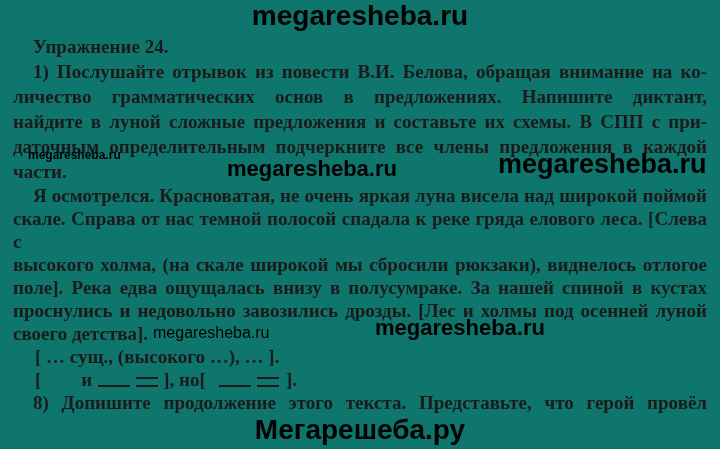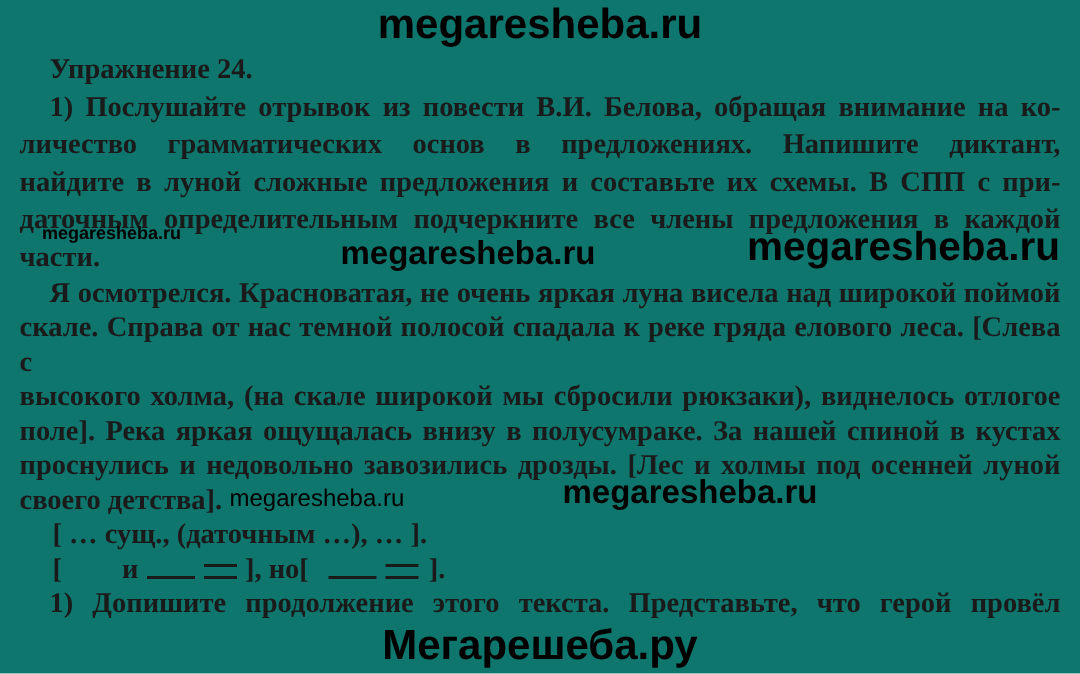--- a/index.html
+++ b/index.html
@@ -67,32 +67,32 @@
       <div class="line lh25 j">личество грамматических основ в предложениях. Напишите диктант,</div>
       <div class="line lh25 j">найдите в луной сложные предложения и составьте их схемы. В СПП с при-</div>
       <div class="line lh25 j">даточным определительным подчеркните все члены предложения в каждой</div>
       <div class="line lh25">части.</div>
     </div>
 
     <div>
       <div class="line lh23 j ind">Я осмотрелся. Красноватая, не очень яркая луна висела над широкой поймой</div>
       <div class="line lh23 j">скале. Справа от нас темной полосой спадала к реке гряда елового леса. [Слева с</div>
       <div class="line lh23 j">высокого холма, (на скале широкой мы сбросили рюкзаки), виднелось отлогое</div>
-      <div class="line lh23 j">поле]. Река яркая ощущалась внизу в полусумраке. За нашей спиной в кустах</div>
+      <div class="line lh23 j">поле]. Река едва ощущалась внизу в полусумраке. За нашей спиной в кустах</div>
       <div class="line lh23 j">проснулись и недовольно завозились дрозды. [Лес и холмы под осенней луной</div>
       <div class="line lh23">своего детства].</div>
     </div>
 
-    <div class="line scheme">[ … сущ., (даточным …), … ].</div>
+    <div class="line scheme">[ … сущ., (высокого …), … ].</div>
 
     <div class="line scheme">
       <span class="s2-open">[</span><span class="s2-conj">и</span><span class="bl bl-s"></span><span class="bl bl-d"></span><span class="s2-mid">], но[</span><span class="bl bl-s"></span><span class="bl bl-d"></span><span class="s2-end">].</span>
     </div>
 
-    <div class="line lh23 j ind">1) Допишите продолжение этого текста. Представьте, что герой провёл</div>
+    <div class="line lh23 j ind">8) Допишите продолжение этого текста. Представьте, что герой провёл</div>
 
   </div>
 
   <div class="wm wm-abs wm-mid-left">megaresheba.ru</div>
   <div class="wm wm-abs wm-mid-center">megaresheba.ru</div>
   <div class="wm wm-abs wm-mid-right">megaresheba.ru</div>
   <div class="wm wm-abs wm-low-small">megaresheba.ru</div>
   <div class="wm wm-abs wm-low-bold">megaresheba.ru</div>
 
   <div class="wm wm-bottom">Мегарешеба.ру</div>

